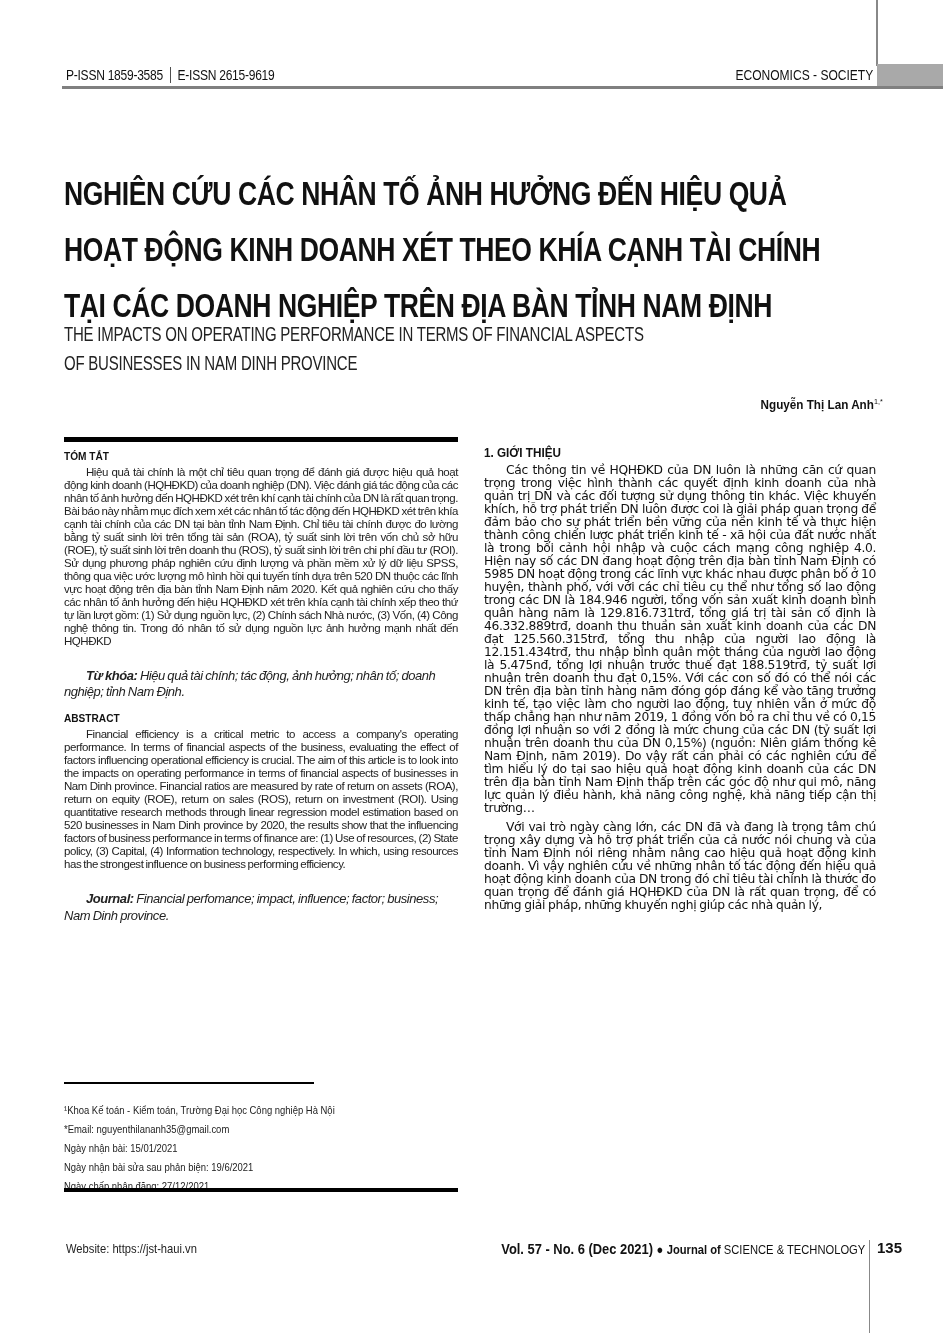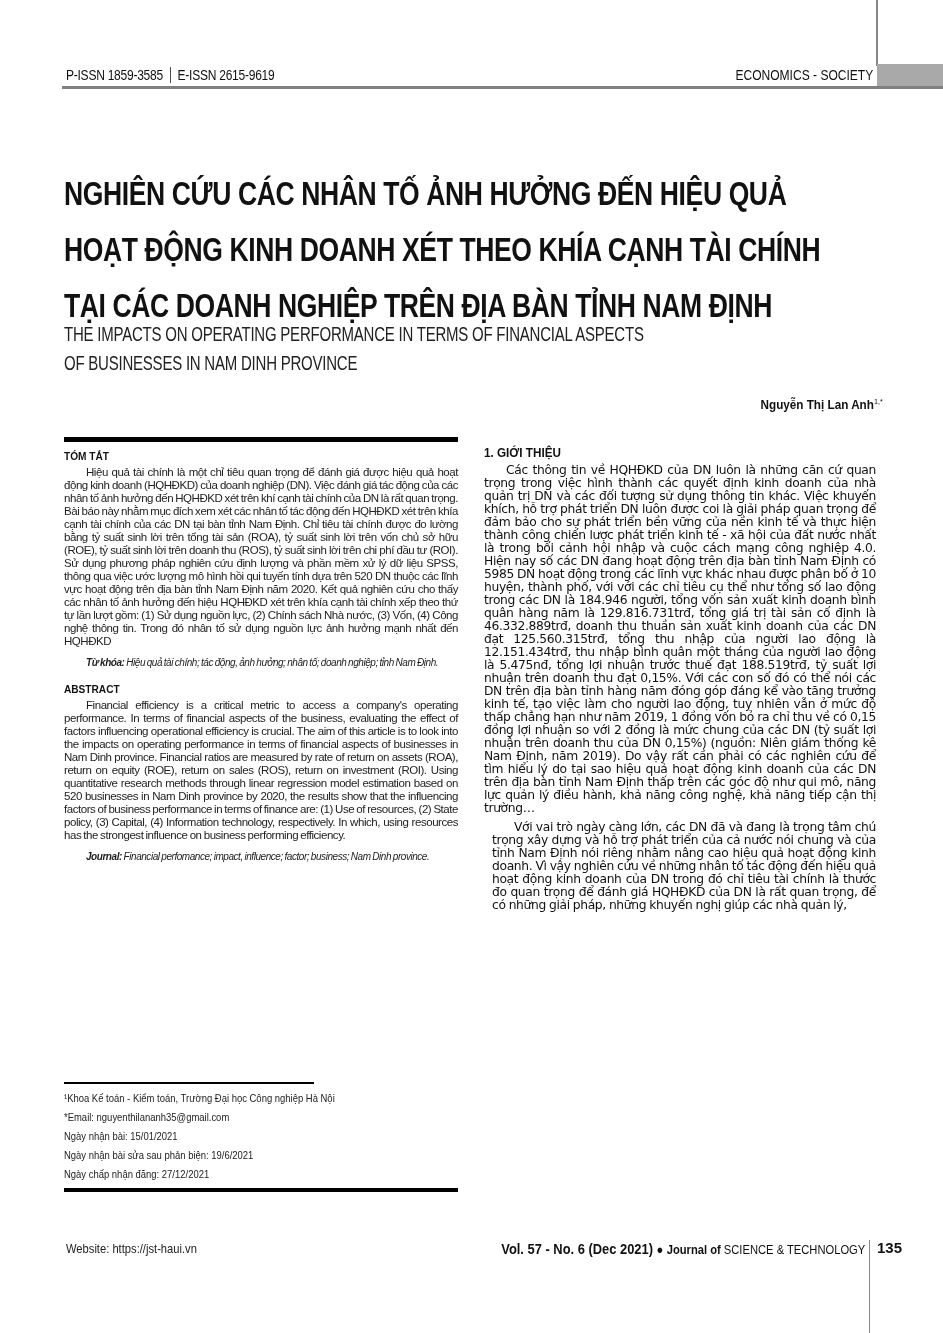--- a/index.html
+++ b/index.html
@@ -17,32 +17,32 @@
   .title-vn { position: absolute; left: 64px; top: 165px; width: 830px; font-family: "Liberation Sans", sans-serif; font-weight: bold; font-size: 34px; line-height: 56px; letter-spacing: -0.5px; transform: scaleX(0.78); transform-origin: left top; white-space: nowrap; }
   .title-en { position: absolute; left: 64px; top: 320px; font-size: 20px; line-height: 29px; color: #222; transform: scaleX(0.75); transform-origin: left top; white-space: nowrap; letter-spacing: -0.3px; }
 
   .author { position: absolute; right: 60px; top: 397px; font-weight: bold; font-size: 13px; transform: scaleX(0.9); transform-origin: right top; }
   .author sup { font-size: 8px; font-weight: normal; }
 
   .left-col { position: absolute; left: 64px; top: 437px; width: 394px; }
   .top-rule { height: 5px; background: #000; margin-bottom: 8px; }
   .sec-head-small { font-weight: bold; font-size: 11.5px; transform: scaleX(0.88); transform-origin: left top; margin-bottom: 4px; }
   .abs-text { font-size: 11.5px; line-height: 13px; text-align: justify; text-indent: 22px; transform: scaleX(1); color: #222; letter-spacing: -0.45px; word-spacing: -0.6px; font-stretch: condensed; }
-  .kw { font-size: 10px; line-height: 16.2px; text-indent: 22px; margin-top: 7px; font-style: italic; color: #222; letter-spacing: -0.45px; word-spacing: -0.6px; }
+  .kw { font-size: 13px; line-height: 16.2px; text-indent: 22px; margin-top: 20px; font-style: italic; color: #222; letter-spacing: -0.45px; word-spacing: -0.6px; }
   .kw b { font-style: italic; }
   .sec-gap { height: 12px; }
 
-  .footnotes { position: absolute; left: 64px; top: 1082px; width: 250px; border-top: 2px solid #000; padding-top: 5px; }
+  .footnotes { position: absolute; left: 64px; top: 1082px; width: 250px; border-top: 2px solid #000; padding-top: 17px; }
   .fn-line { font-size: 11px; line-height: 19px; color: #222; transform: scaleX(0.86); transform-origin: left top; white-space: nowrap; }
   .fn-bottom-rule { position: absolute; left: 64px; top: 1188px; width: 394px; height: 4px; background: #000; }
 
   .right-col { position: absolute; left: 484px; top: 445px; width: 392px; }
   .sec-head { font-weight: bold; font-size: 13px; margin-bottom: 4px; transform: scaleX(0.9); transform-origin: left top; }
   .body-text { font-family: "DejaVu Sans", sans-serif; font-size: 12.3px; line-height: 13px; text-align: justify; text-indent: 22px; color: #111; letter-spacing: -0.35px; word-spacing: -0.5px; }
-  .body-text + .body-text { margin-top: 6px; margin-left: 8px; }
+  .body-text + .body-text { margin-top: 6px; }
 
   .footer-left { position: absolute; left: 66px; top: 1241px; font-size: 13px; color: #222; transform: scaleX(0.86); transform-origin: left top; white-space: nowrap; }
   .footer-journal { position: absolute; right: 78px; top: 1240px; white-space: nowrap; font-size: 13px; transform: scaleX(0.86); transform-origin: right top; }
   .footer-journal .vol { font-weight: bold; font-size: 15px; }
   .footer-journal .dot { margin: 0 4px; }
   .footer-journal .jof { font-weight: bold; }
   .footer-vline { position: absolute; left: 869px; top: 1240px; width: 1px; height: 93px; background: #888; }
   .page-num { position: absolute; left: 877px; top: 1239px; font-weight: bold; font-size: 15px; }
 </style>
 </head>

